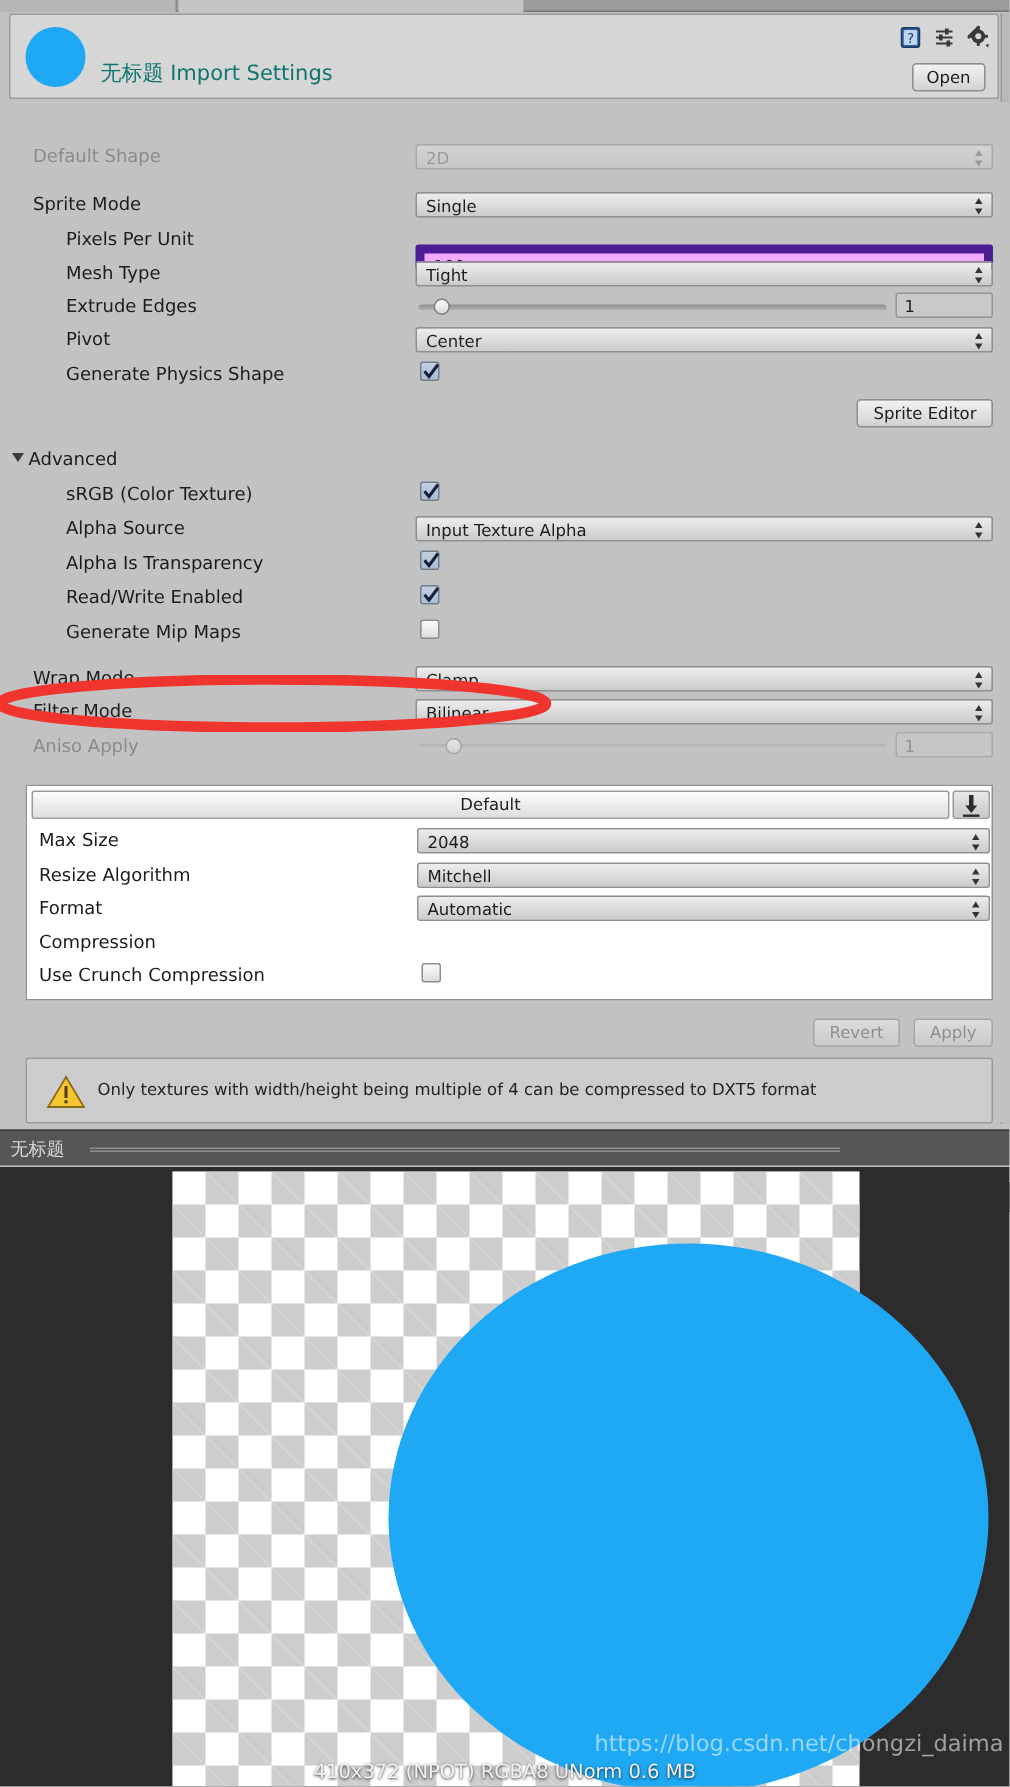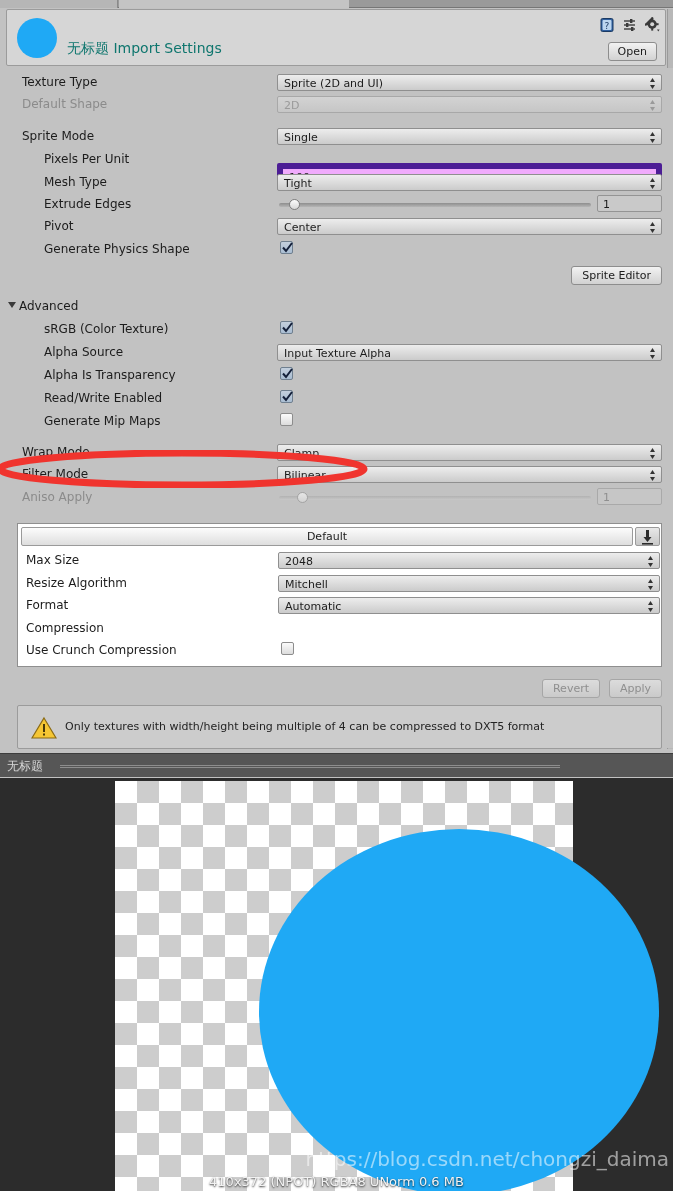--- a/index.html
+++ b/index.html
@@ -239,21 +239,21 @@
   }
   .pv-info {
     position: absolute; left: 0; bottom: 2px; width: 673px;
     text-align: center;
     font-size: 13px; color: #f2f2f2;
     text-shadow: 0 1px 2px rgba(0,0,0,.85);
     white-space: nowrap;
   }
   .watermark {
     position: absolute; right: 4px; bottom: 20px;
-    font-size: 20px; color: rgba(255,255,255,.55);
+    font-size: 15px; color: rgba(255,255,255,.55);
     white-space: nowrap;
   }
 
   
   .scroll-sliver {
     position: absolute; right: 0; top: 9px; width: 6px; height: 740px;
     background: #b8b8b8; border-left: 1px solid #9a9a9a;
   }
 </style>
 </head>
@@ -304,30 +304,20 @@
         </svg>
       </span>
     </div>
     <div class="open-btn">Open</div>
   </div>
 
   <div class="scroll-sliver"></div>
 
   <div class="body">
 
-    <div class="row" style="top:6px">
-      <span class="lbl">Texture Type</span>
-      <div class="popup">
-        <span>Sprite (2D and UI)</span>
-        <svg class="arrows" viewBox="0 0 7 13">
-          <path d="M3.5 1 L6 5 L1 5 Z" fill="#333"></path>
-            <path d="M3.5 12 L6 8 L1 8 Z" fill="#333"></path>
-        </svg>
-      </div>
-    </div>
 
     <div class="row" style="top:28px">
       <span class="lbl dim">Default Shape</span>
       <div class="popup dim">
         <span>2D</span>
         <svg class="arrows" viewBox="0 0 7 13">
           <path d="M3.5 1 L6 5 L1 5 Z" fill="#9a9a9a"></path>
             <path d="M3.5 12 L6 8 L1 8 Z" fill="#9a9a9a"></path>
         </svg>
       </div>

